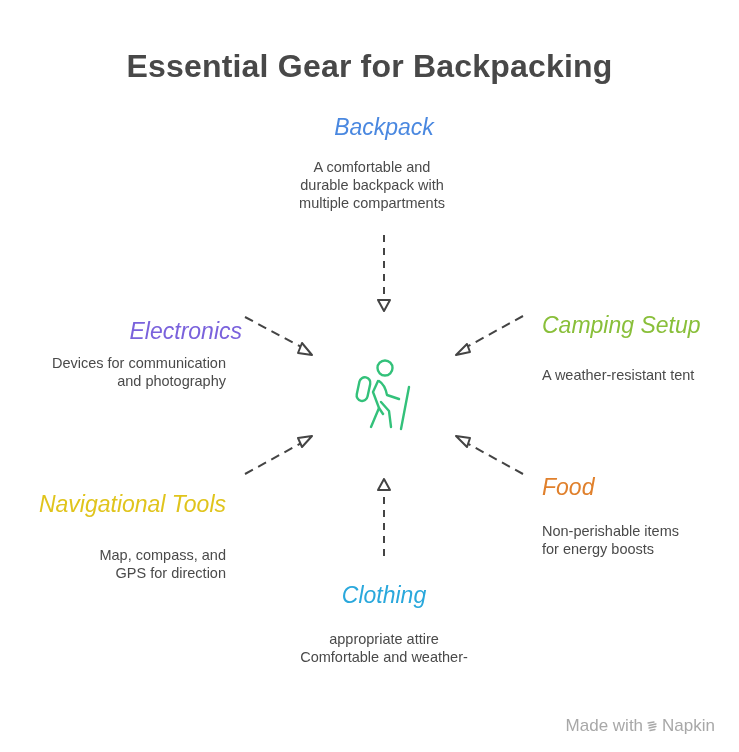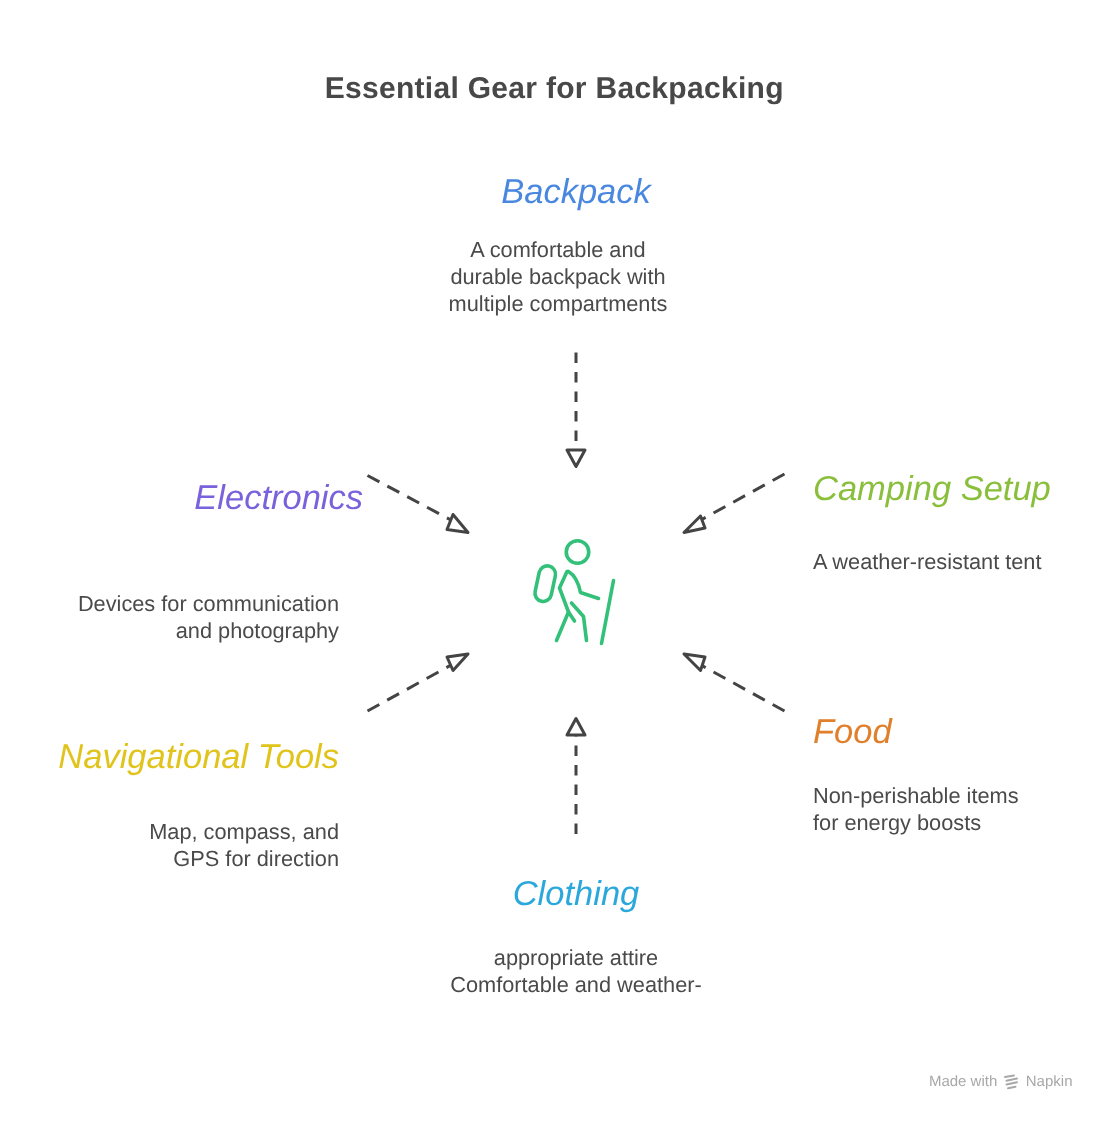--- a/index.html
+++ b/index.html
@@ -1,26 +1,26 @@
 <!DOCTYPE html>
 <html><head>
   <meta charset="utf-8">
   <style>
     html, body { margin: 0; padding: 0; background: #ffffff; }
     body { width: 739px; height: 752px; position: relative; overflow: hidden;
            font-family: "Liberation Sans", "DejaVu Sans", sans-serif; }
     .title { position: absolute; left: 0; width: 739px; top: 48px; text-align: center;
-             font-size: 20px; font-weight: bold; color: #484848; letter-spacing: 0.2px; }
+             font-size: 32px; font-weight: bold; color: #484848; letter-spacing: 0.2px; }
     .node-title { position: absolute; font-size: 23px; white-space: nowrap; font-style: italic; }
     .node-desc { position: absolute; font-size: 14.5px; line-height: 18px; color: #4a4a4a; }
     .center { text-align: center; }
     .right { text-align: right; }
     .left { text-align: left; }
     svg.overlay { position: absolute; left: 0; top: 0; }
-    .footer { position: absolute; right: 24px; top: 716px; font-size: 10px; color: #a8a8a8;
+    .footer { position: absolute; right: 24px; top: 716px; font-size: 17px; color: #a8a8a8;
               display: flex; align-items: center; gap: 4px; }
   </style>
 </head>
 <body>
 
 <div class="title">Essential Gear for Backpacking</div>
 
 <svg class="overlay" width="739" height="752" viewBox="0 0 739 752">
   <g fill="none" stroke-width="2" stroke-linecap="butt" id="arrow-group">
 
@@ -67,21 +67,21 @@
 </svg>
 
 <div class="node-title center" style="left: 284px; width: 200px; top: 114px; color: rgb(74, 136, 224);">Backpack</div>
 <div class="node-desc center" style="left:252px; width:240px; top:158px;">
   <div>A comfortable and</div>
   <div>durable backpack with</div>
   <div>multiple compartments</div>
 </div>
 
 <div class="node-title right" style="left: 42px; width: 200px; top: 306px; color: rgb(122, 98, 220); margin-top: 12px;">Electronics</div>
-<div class="node-desc right" style="left:6px; width:220px; top:354px;margin-top:40px;">
+<div class="node-desc right" style="left:6px; width:220px; top:354px;">
   <div>Devices for communication</div>
   <div>and photography</div>
 </div>
 
 <div class="node-title left" style="left: 542px; width: 190px; top: 312px; color: rgb(137, 191, 58);">Camping Setup</div>
 <div class="node-desc left" style="left:542px; width:190px; top:366px;">
   <div>A weather-resistant tent</div>
 </div>
 
 <div class="node-title right" style="left: 6px; width: 220px; top: 491px; color: rgb(224, 196, 28);">Navigational Tools</div>

